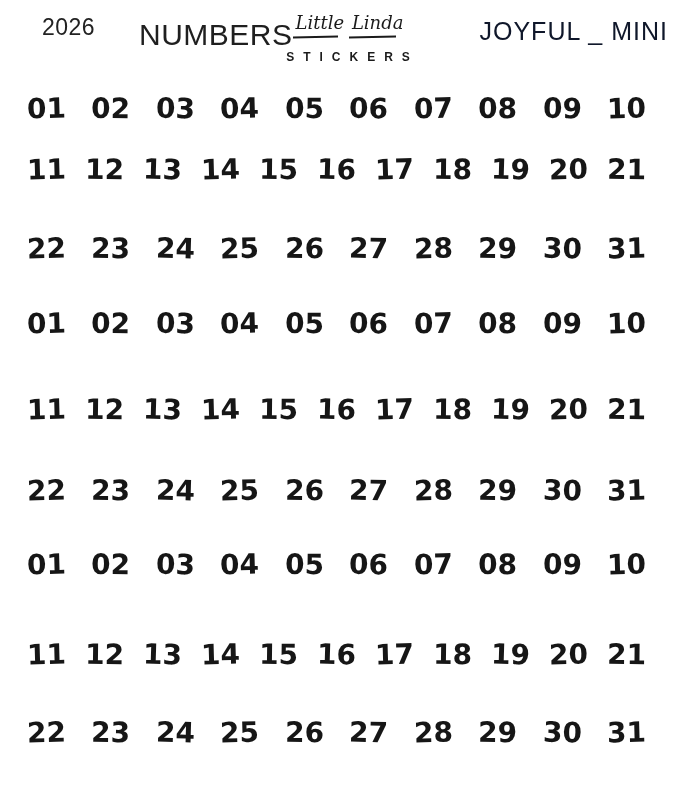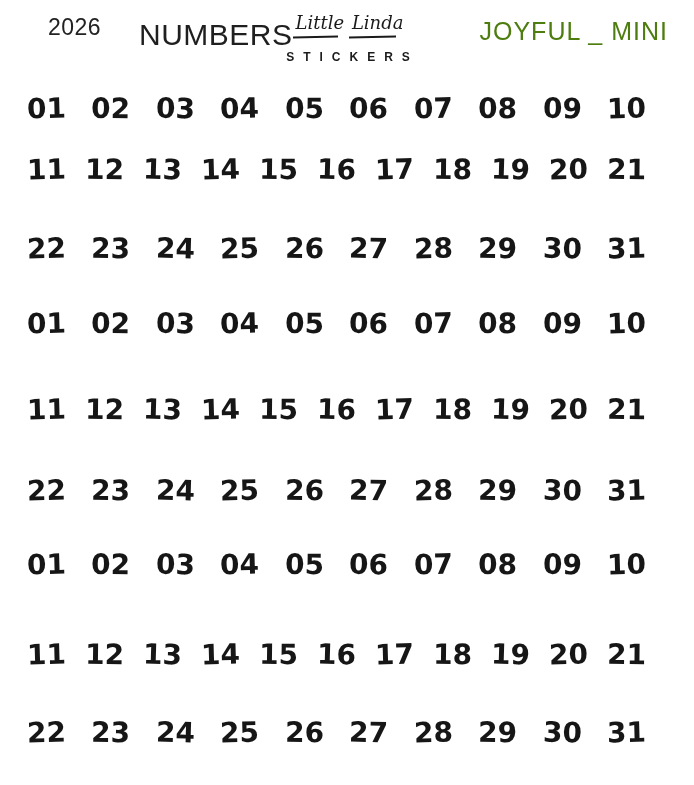--- a/index.html
+++ b/index.html
@@ -12,21 +12,21 @@
     width: 694px;
     height: 785px;
     background: #ffffff;
     overflow: hidden;
     font-family: "Liberation Sans", sans-serif;
   }
 
   
   .hdr-year {
     position: absolute;
-    left: 48px;
+    left: 42px;
     top: 14px;
     font-size: 23px;
     color: #222222;
     letter-spacing: 0.5px;
   }
   .hdr-title {
     position: absolute;
     left: 139px;
     top: 18px;
     font-size: 30px;
@@ -69,21 +69,21 @@
     font-weight: bold;
     letter-spacing: 9px;
     text-indent: 6px;
     white-space: nowrap;
   }
   .hdr-collection {
     position: absolute;
     right: 26px;
     top: 17px;
     font-size: 25px;
-    color: #4d7c0f;
+    color: #0f172a;
     letter-spacing: 1px;
     white-space: nowrap;
   }
 
   
   .grid {
     position: absolute;
     inset: 0;
   }
   .num-row {

